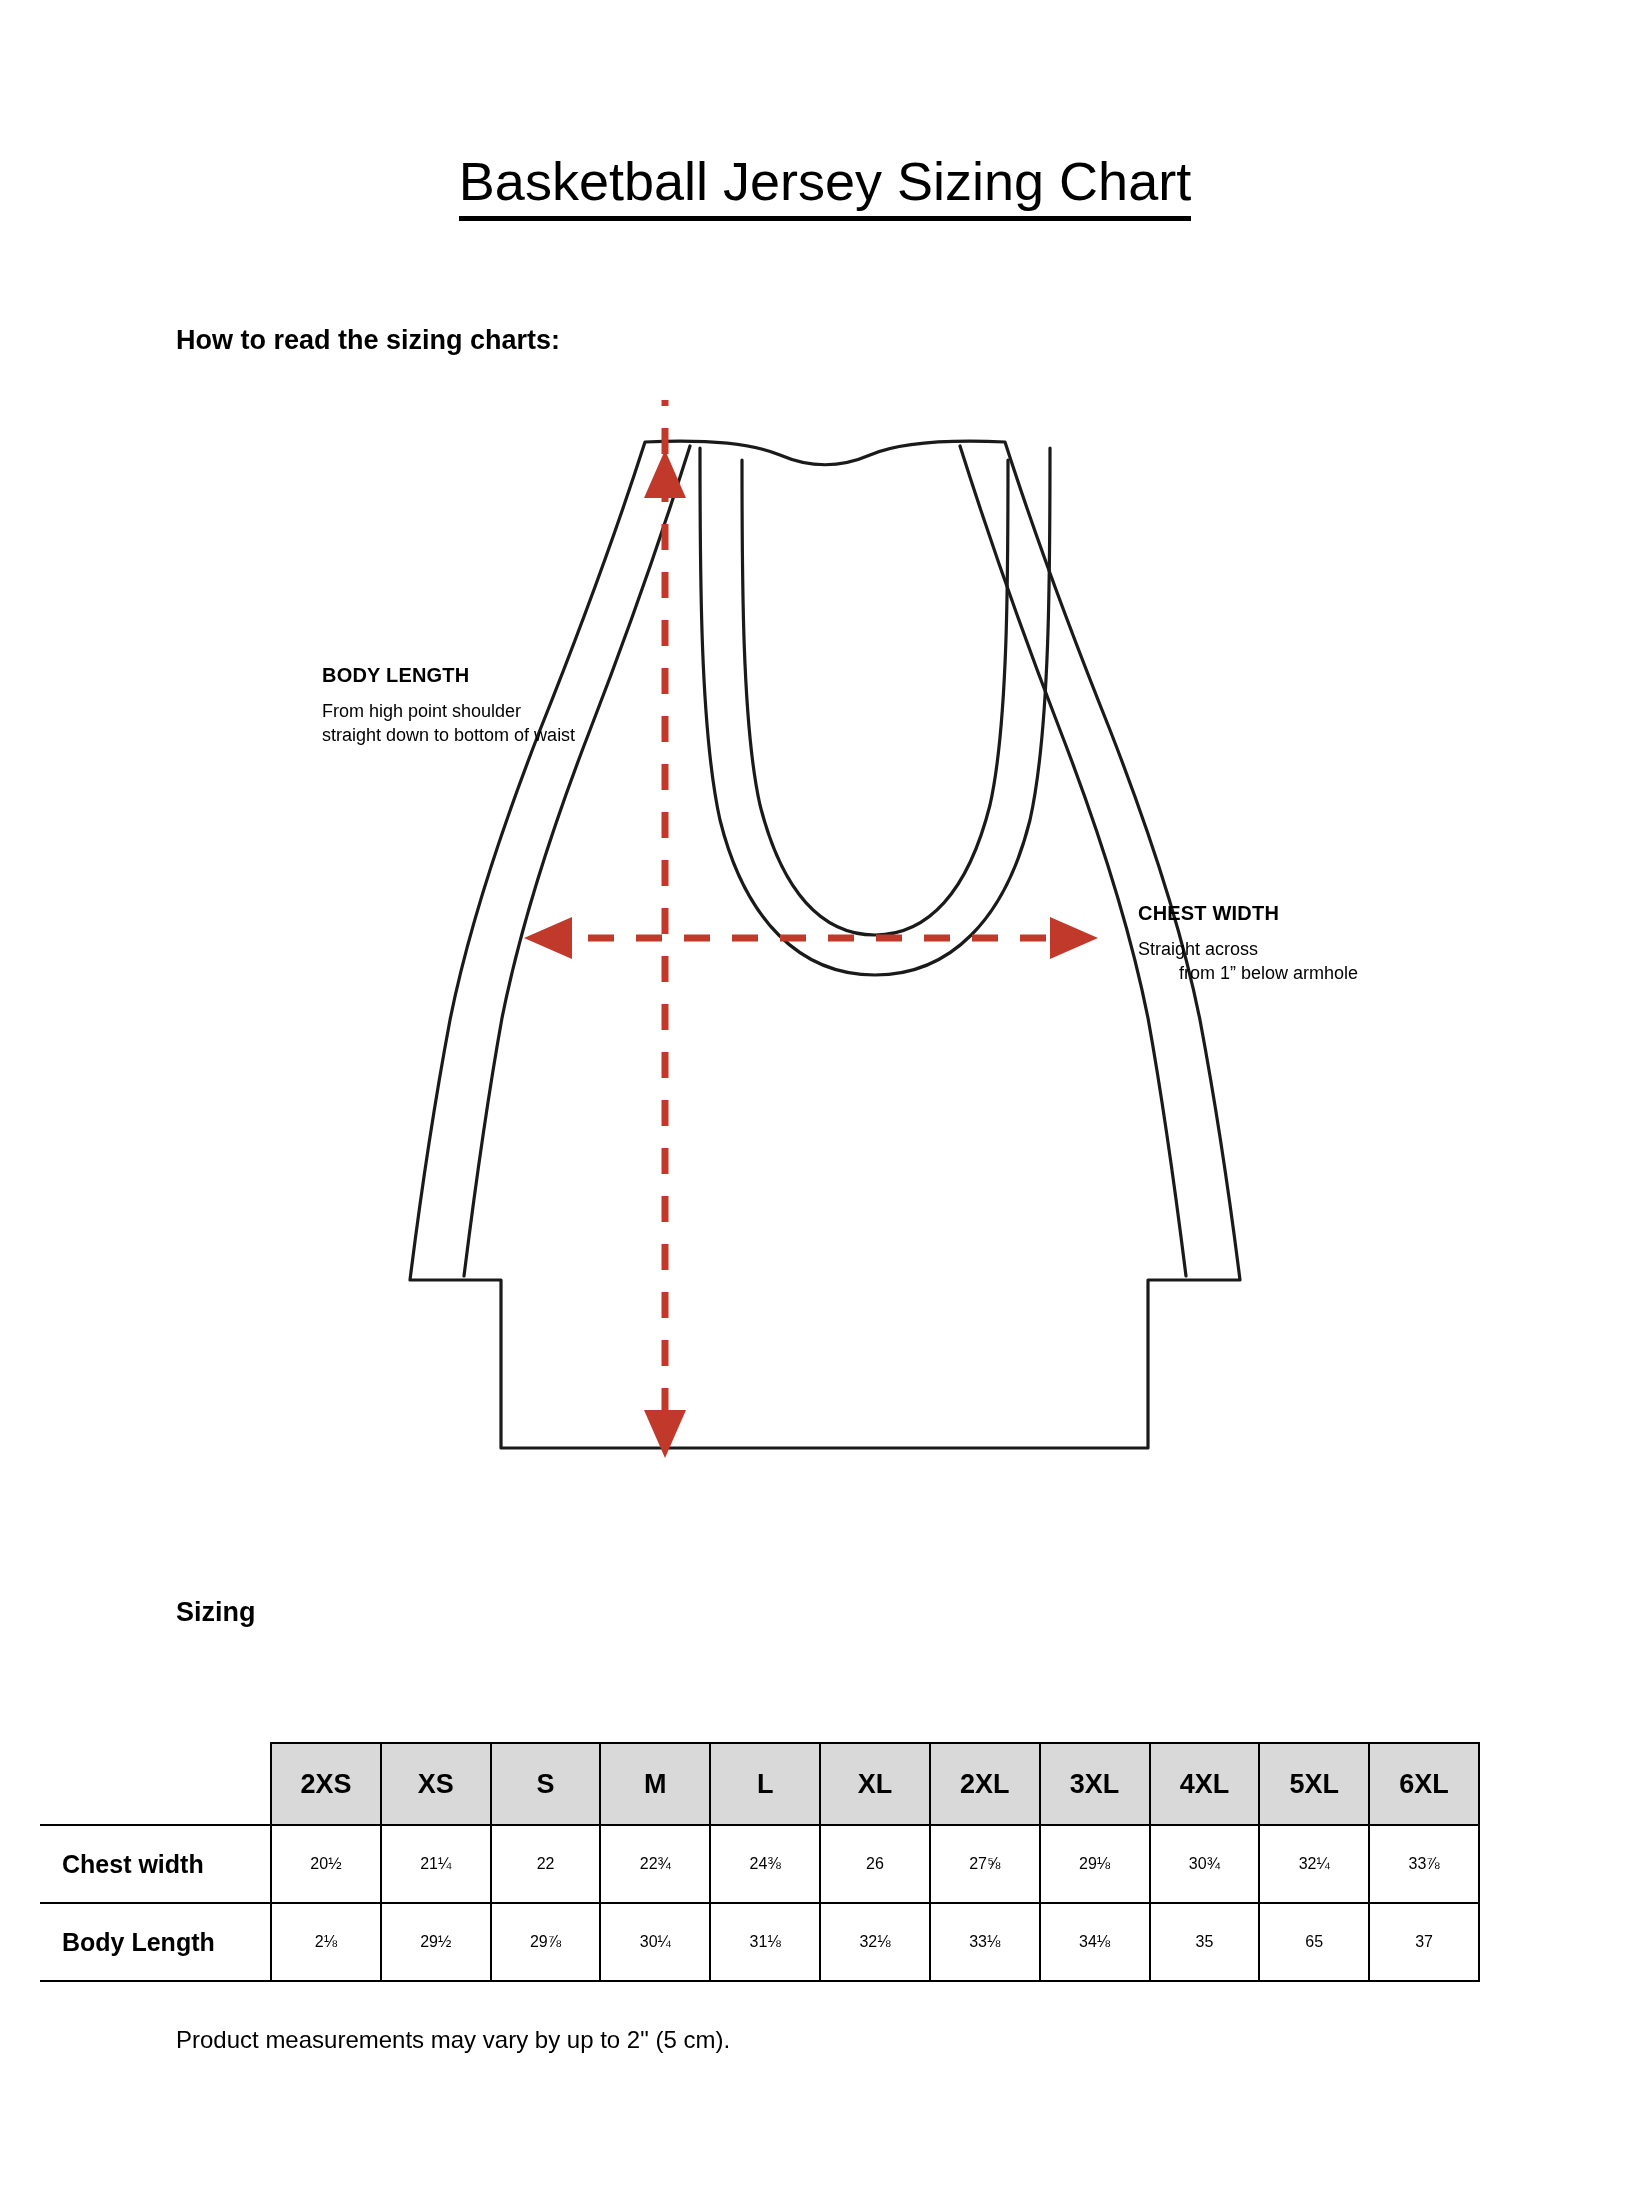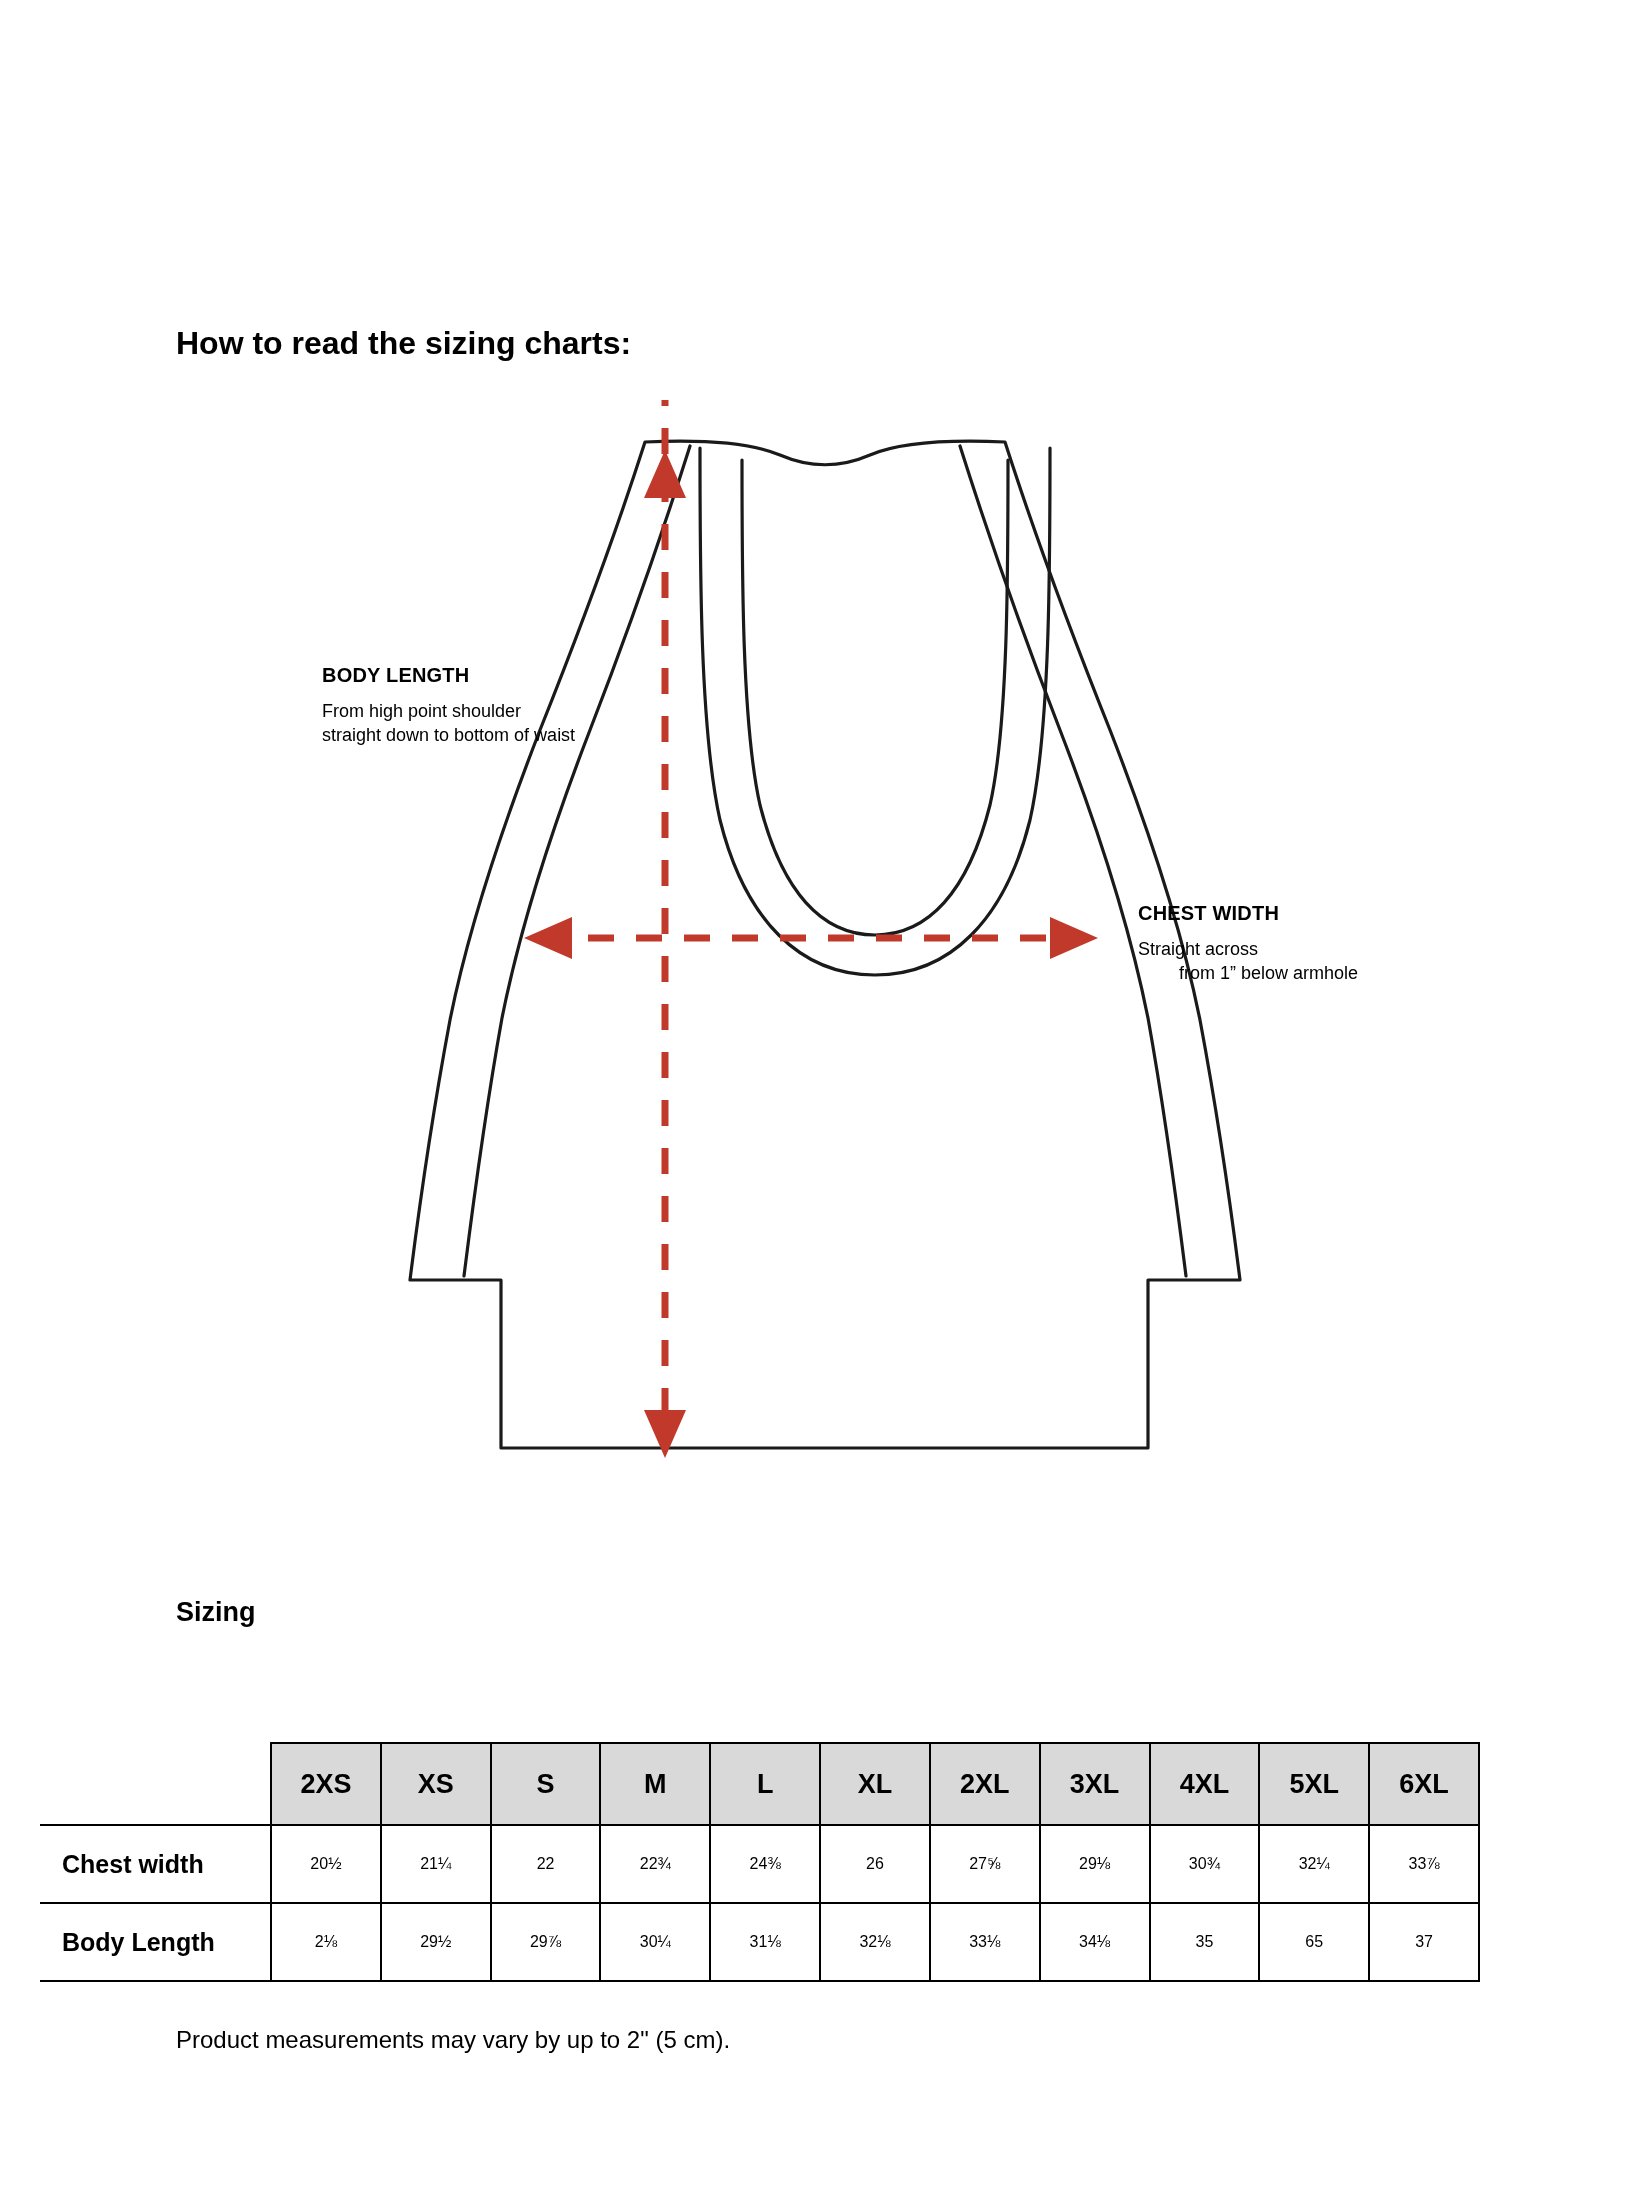--- a/index.html
+++ b/index.html
@@ -38,21 +38,21 @@
   .title span {
     border-bottom: 5px solid #000;
     padding-bottom: 5px;
   }
 
   
   .howto-heading {
     position: absolute;
     top: 325px;
     left: 176px;
-    font-size: 32px;
+    font-size: 27px;
     font-weight: bold;
   }
   .sizing-heading {
     position: absolute;
     top: 1597px;
     left: 176px;
     font-size: 27px;
     font-weight: bold;
   }
 
@@ -151,20 +151,21 @@
     left: 176px;
     font-size: 24px;
     font-weight: 400;
   }
 </style>
 </head>
 <body>
 
 <div class="page">
 
+  <div class="title"><span>Basketball Jersey Sizing Chart</span></div>
 
   <div class="howto-heading">How to read the sizing charts:</div>
 
   <div class="diagram">
     <svg width="1650" height="1120" viewBox="0 0 1650 1120" xmlns="http://www.w3.org/2000/svg">
       <g fill="none" stroke="#1a1a1a" stroke-width="3.2" stroke-linejoin="round" stroke-linecap="round">
 
         <path d="
           M 645 42
           C 620 120, 580 230, 540 330

